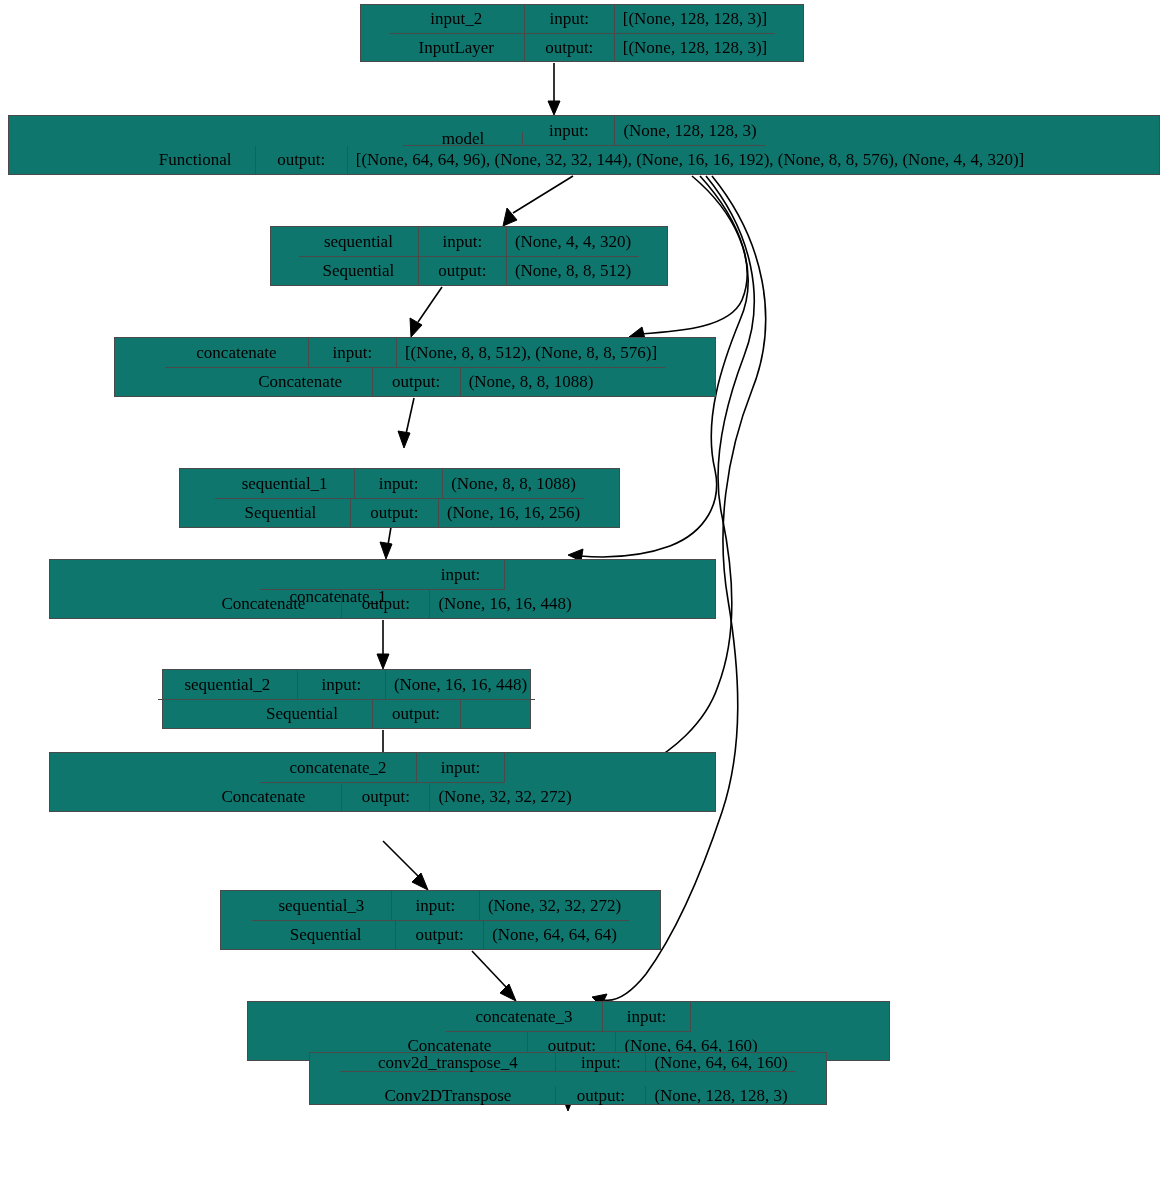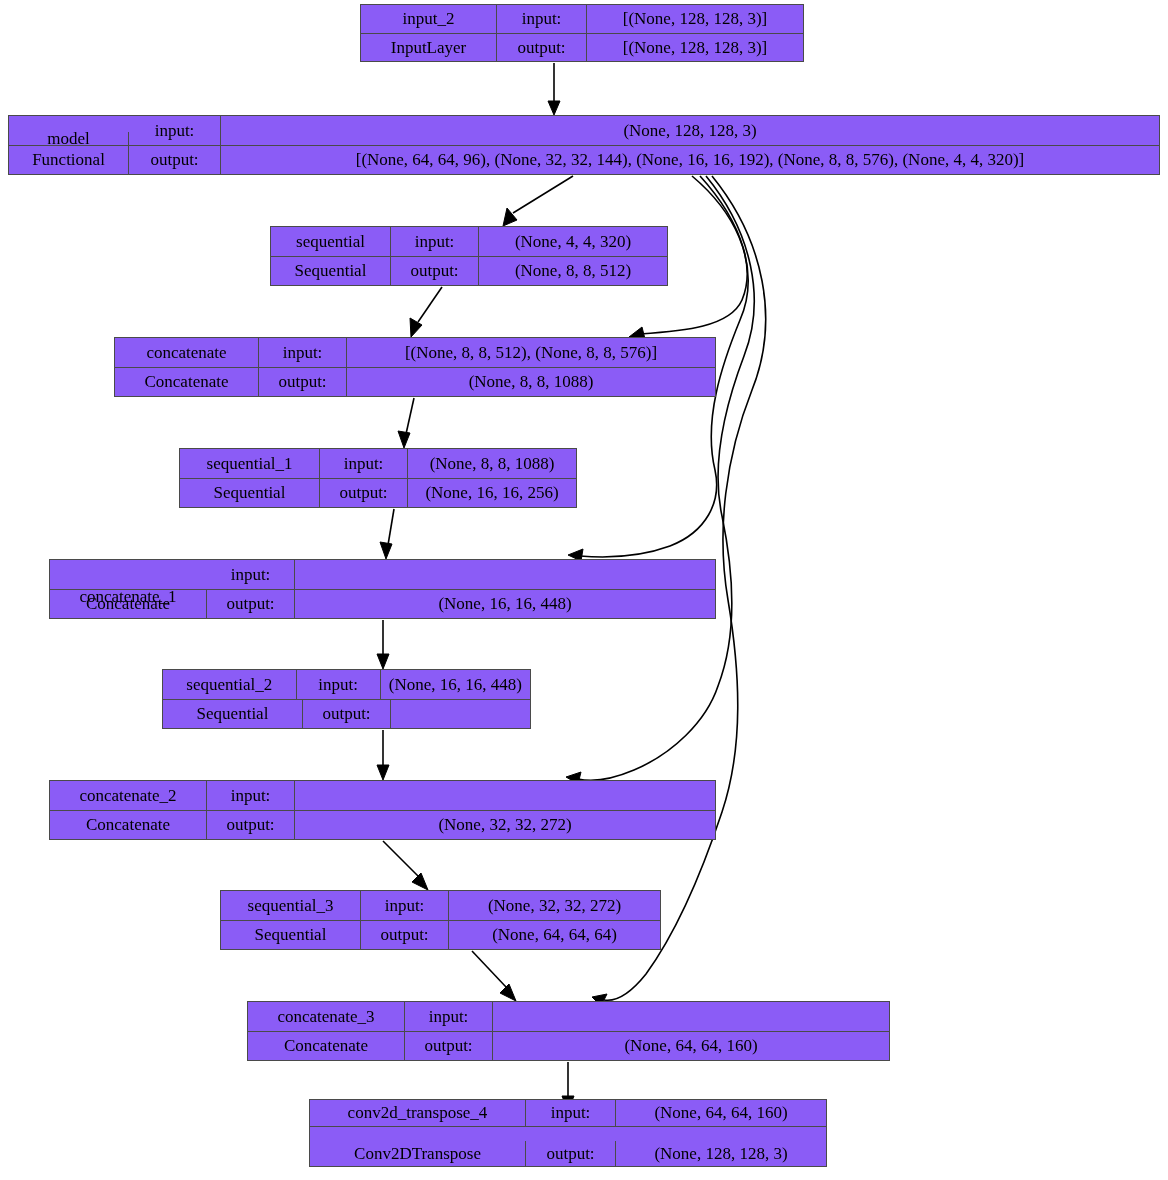--- a/index.html
+++ b/index.html
@@ -31,24 +31,25 @@
   }
   .arrow-head {
     fill: #000000;
     stroke: #000000;
     stroke-width: 1;
   }
   .node {
     position: absolute;
     box-sizing: border-box;
     border: 1px solid #4a4a4a;
-    background: #8b5cf6;
+    background: #0f766e;
     display: flex;
     flex-direction: column;
     z-index: 2;
+    align-items: center;
   }
   .node-row {
     display: flex;
     flex-direction: row;
     flex: 1 1 0;
     min-height: 0;
   }
   .node-row.row-top {
     border-bottom: 1px solid #4a4a4a;
   }
@@ -196,21 +197,21 @@
       <div class="cell cell-io" style="width:88px;">input:</div>
       <div class="cell cell-shape">[(None, 8, 8, 512), (None, 8, 8, 576)]</div>
     </div>
     <div class="node-row">
       <div class="cell cell-name" style="width:144px;">Concatenate</div>
       <div class="cell cell-io" style="width:88px;">output:</div>
       <div class="cell cell-shape">(None, 8, 8, 1088)</div>
     </div>
   </div>
 
-  <div class="node" style="left:179px; top:448px; width:398px; height:60px;">
+  <div class="node" style="left:179px; top:468px; width:441px; height:60px;">
     <div class="node-row row-top">
       <div class="cell cell-name" style="width:140px;">sequential_1</div>
       <div class="cell cell-io" style="width:88px;">input:</div>
       <div class="cell cell-shape">(None, 8, 8, 1088)</div>
     </div>
     <div class="node-row">
       <div class="cell cell-name" style="width:140px;">Sequential</div>
       <div class="cell cell-io" style="width:88px;">output:</div>
       <div class="cell cell-shape">(None, 16, 16, 256)</div>
     </div>
@@ -233,21 +234,21 @@
       <div class="cell cell-name" style="width:140px;">sequential_2</div>
       <div class="cell cell-io" style="width:88px;">input:</div>
       <div class="cell cell-shape">(None, 16, 16, 448)</div>
     </div>
     <div class="node-row">
       <div class="cell cell-name" style="width:140px;">Sequential</div>
       <div class="cell cell-io" style="width:88px;">output:</div>
     </div>
   </div>
 
-  <div class="node" style="left:49px; top:780px; width:667px; height:60px;">
+  <div class="node" style="left:49px; top:752px; width:667px; height:60px;">
     <div class="node-row row-top">
       <div class="cell cell-name" style="width:157px;">concatenate_2</div>
       <div class="cell cell-io" style="width:88px;">input:</div>
     </div>
     <div class="node-row">
       <div class="cell cell-name" style="width:157px;">Concatenate</div>
       <div class="cell cell-io" style="width:88px;">output:</div>
       <div class="cell cell-shape">(None, 32, 32, 272)</div>
     </div>
   </div>
@@ -270,21 +271,21 @@
       <div class="cell cell-name" style="width:157px;">concatenate_3</div>
       <div class="cell cell-io" style="width:88px;">input:</div>
     </div>
     <div class="node-row">
       <div class="cell cell-name" style="width:157px;">Concatenate</div>
       <div class="cell cell-io" style="width:88px;">output:</div>
       <div class="cell cell-shape">(None, 64, 64, 160)</div>
     </div>
   </div>
 
-  <div class="node" style="left:309px; top:1099px; width:518px; height:68px;gap:14px;">
+  <div class="node" style="left:309px; top:1052px; width:518px; height:53px;gap:14px;">
     <div class="node-row row-top">
       <div class="cell cell-name" style="width:216px;">conv2d_transpose_4</div>
       <div class="cell cell-io" style="width:90px;">input:</div>
       <div class="cell cell-shape">(None, 64, 64, 160)</div>
     </div>
     <div class="node-row">
       <div class="cell cell-name" style="width:216px;">Conv2DTranspose</div>
       <div class="cell cell-io" style="width:90px;">output:</div>
       <div class="cell cell-shape">(None, 128, 128, 3)</div>
     </div>

